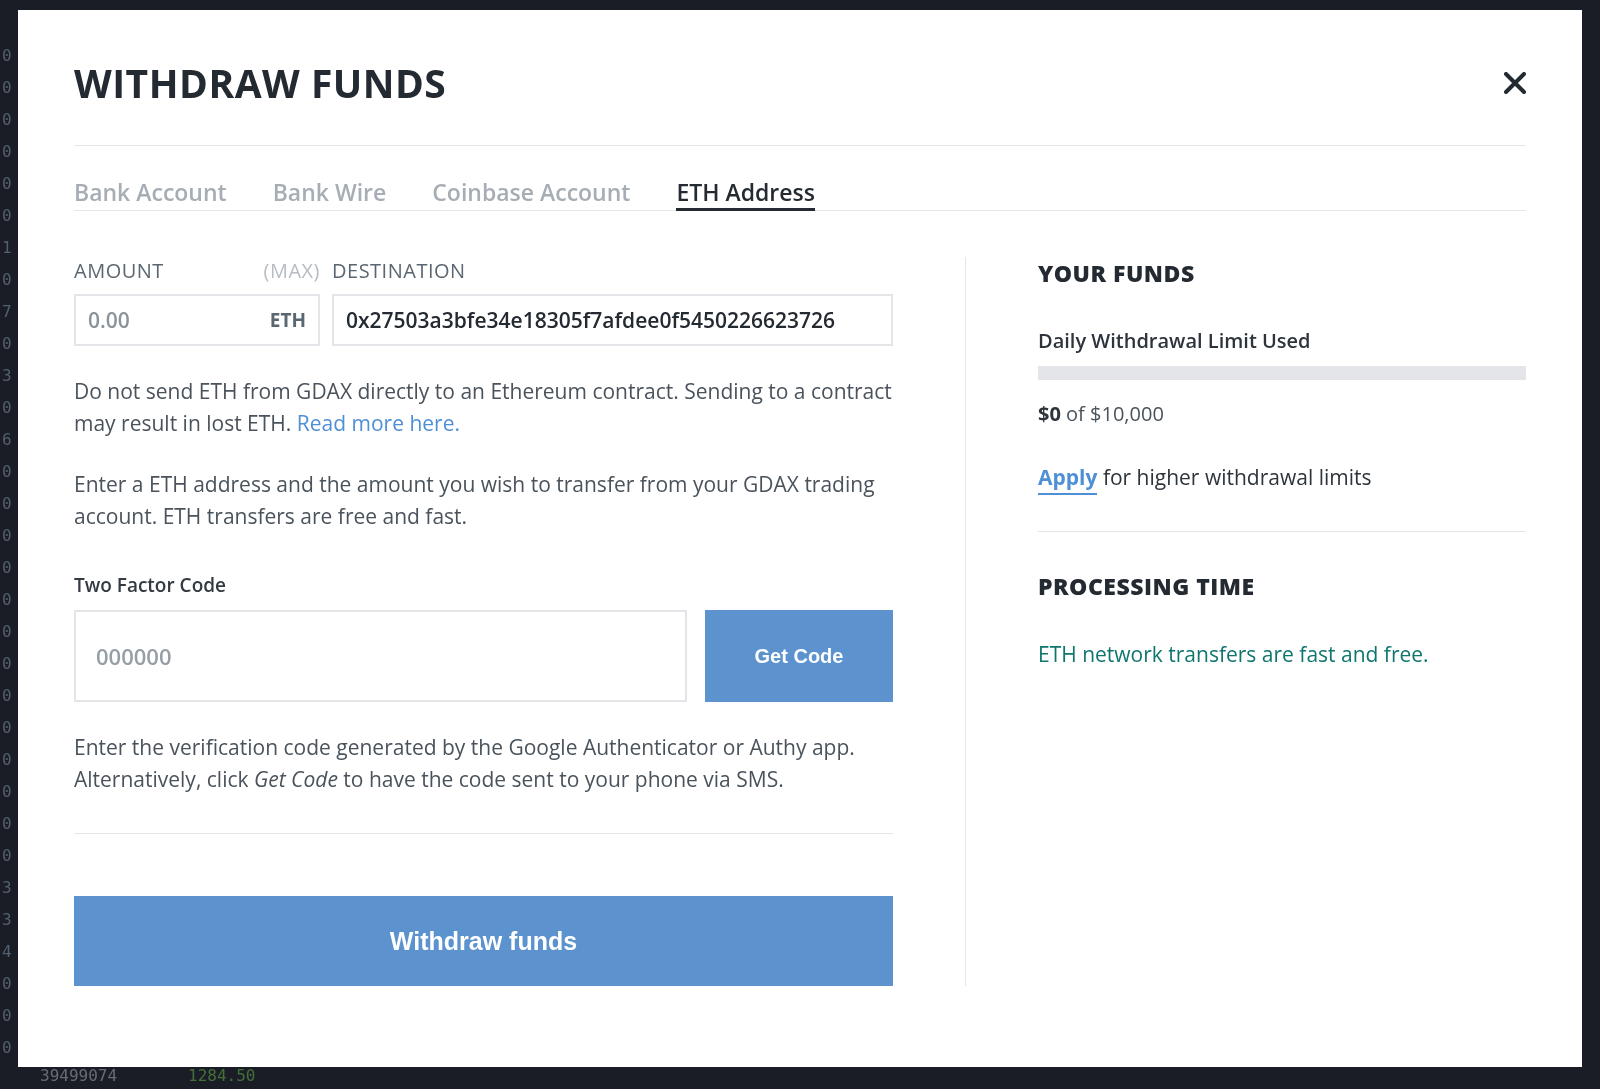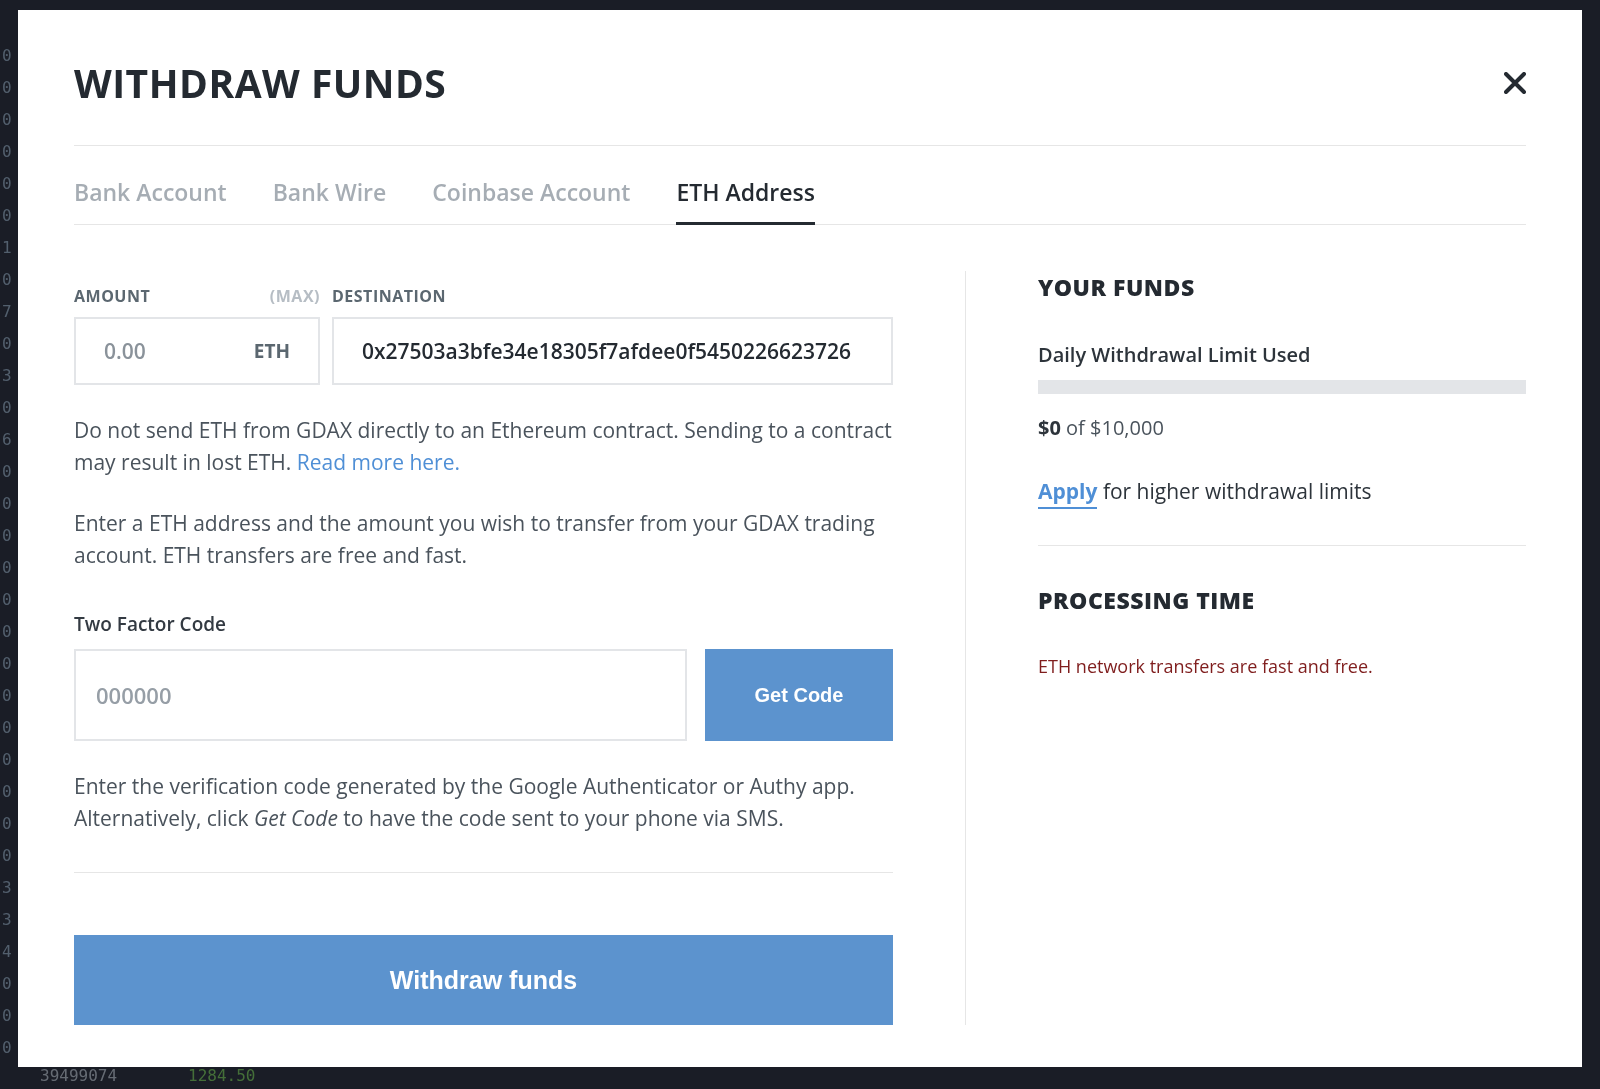--- a/index.html
+++ b/index.html
@@ -65,21 +65,20 @@
     .tabs {
       display: flex;
       gap: 46px;
       border-bottom: 1px solid #e6e6e6;
       margin-top: 30px;
     }
     .tab {
       font-size: 23px;
       font-weight: 600;
       color: #a6adb4;
-      padding-bottom: 14px;
       cursor: pointer;
       border-bottom: 3px solid transparent;
       margin-bottom: -1px;
     }
     .tab.active {
       color: #242a31;
       border-bottom: 3px solid #242a31;
     }
 
     .content {
@@ -111,37 +110,36 @@
     .field.amount { width: 246px; }
     .field.dest   { flex: 1; }
 
     .field-label-row {
       display: flex;
       justify-content: space-between;
       align-items: baseline;
       margin-bottom: 10px;
     }
     .field-label {
-      font-size: 16px;
-      font-weight: 700;
+      font-size: 20px;
+      font-weight: 400;
       color: #5b6770;
       letter-spacing: 0.5px;
-      margin-top: 14px;
     }
     .field-label.max {
       color: #b6bdc4;
       cursor: pointer;
     }
 
     .input-wrap {
       display: flex;
       align-items: center;
       border: 2px solid #e3e5e8;
-      height: 68px;
-      padding: 0 28px;
+      height: 52px;
+      padding: 0 12px;
       background: #fff;
     }
     .input-wrap input {
       border: none;
       outline: none;
       font-size: 21px;
       font-weight: 600;
       width: 100%;
       color: #242a31;
       font-family: inherit;
@@ -261,22 +259,22 @@
       border-bottom: 2px solid #4f8fd6;
       padding-bottom: 2px;
     }
     .hr2 {
       border: none;
       border-top: 1px solid #e6e6e6;
       margin-top: 40px;
       margin-bottom: 38px;
     }
     .proc-text {
-      font-size: 18px;
-      color: #7f1d1d;
+      font-size: 21px;
+      color: #0f766e;
       margin-top: 30px;
     }
   </style>
 </head>
 <body>
 
 <div class="bg-hints">
   <div class="bg-left-nums">0<br>0<br>0<br>0<br>0<br>0<br>1<br>0<br>7<br>0<br>3<br>0<br>6<br>0<br>0<br>0<br>0<br>0<br>0<br>0<br>0<br>0<br>0<br>0<br>0<br>0<br>3<br>3<br>4<br>0<br>0<br>0</div>
   <div class="bg-bottom">39499074</div>
   <div class="bg-price">1284.50</div>

